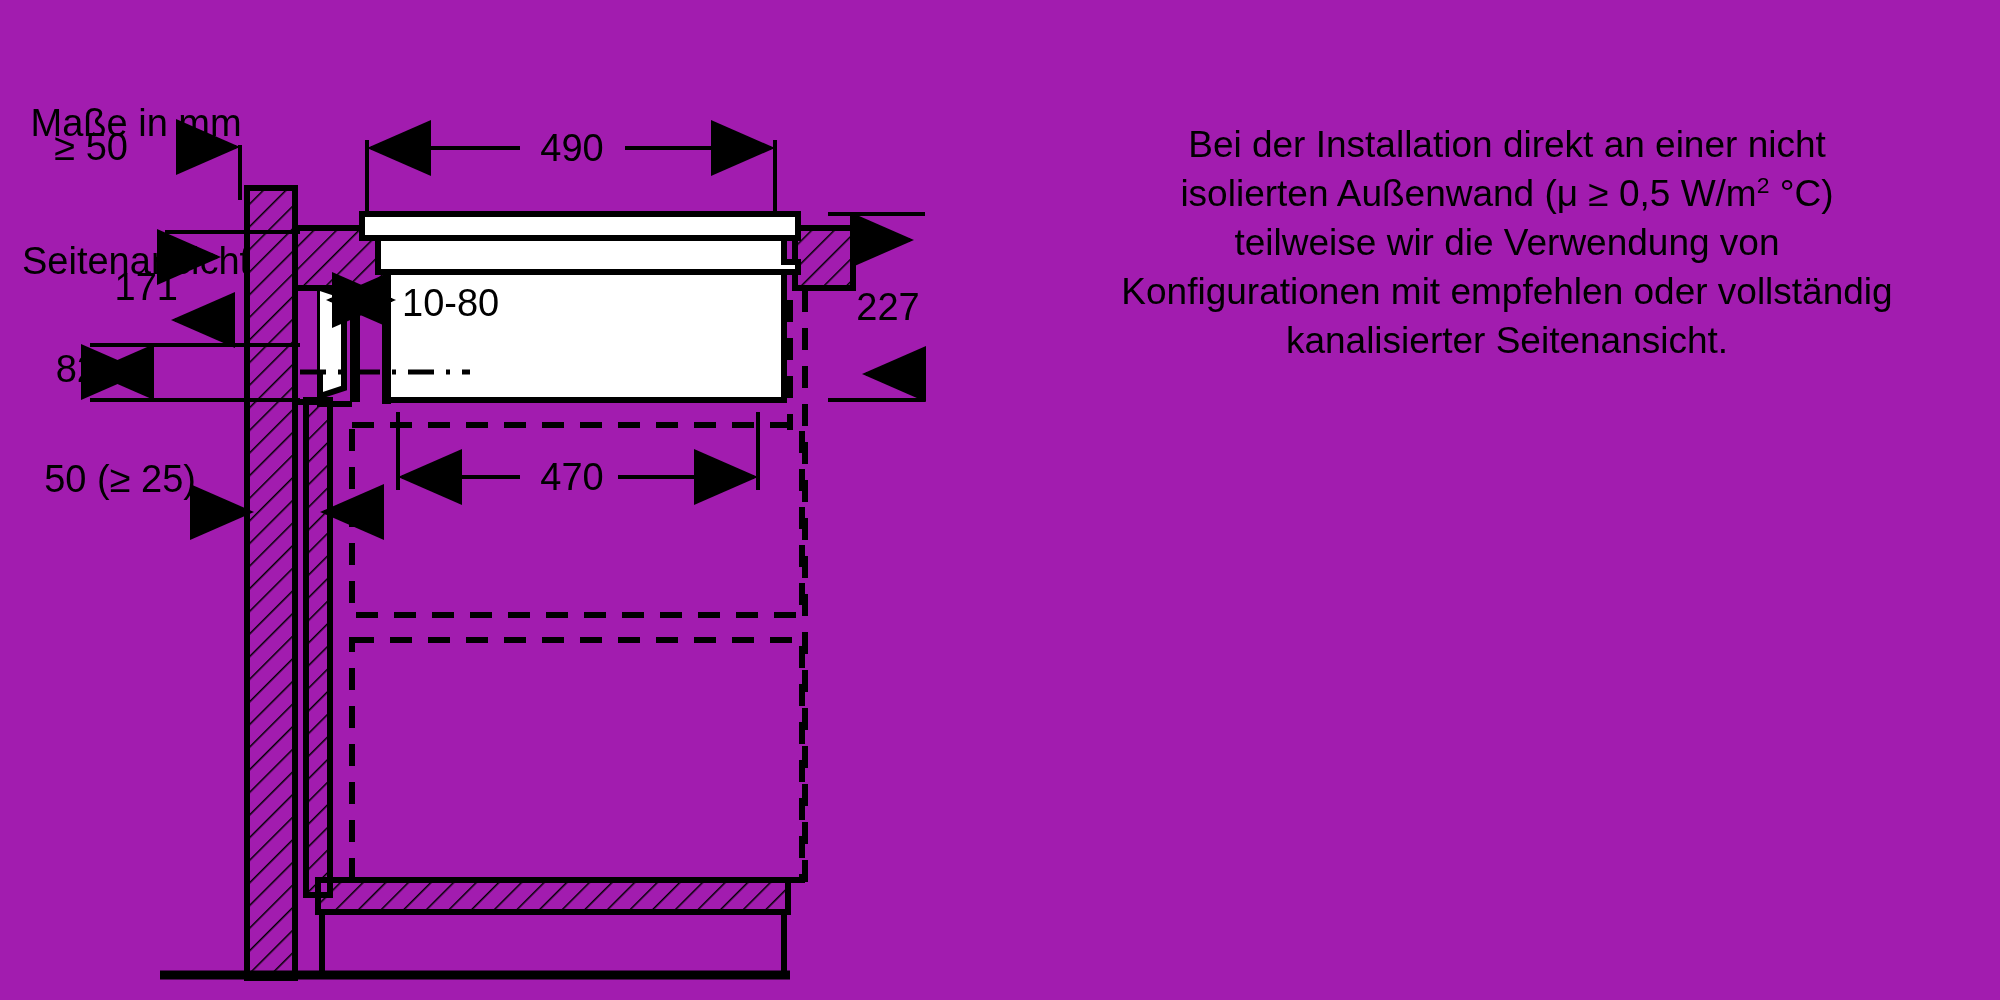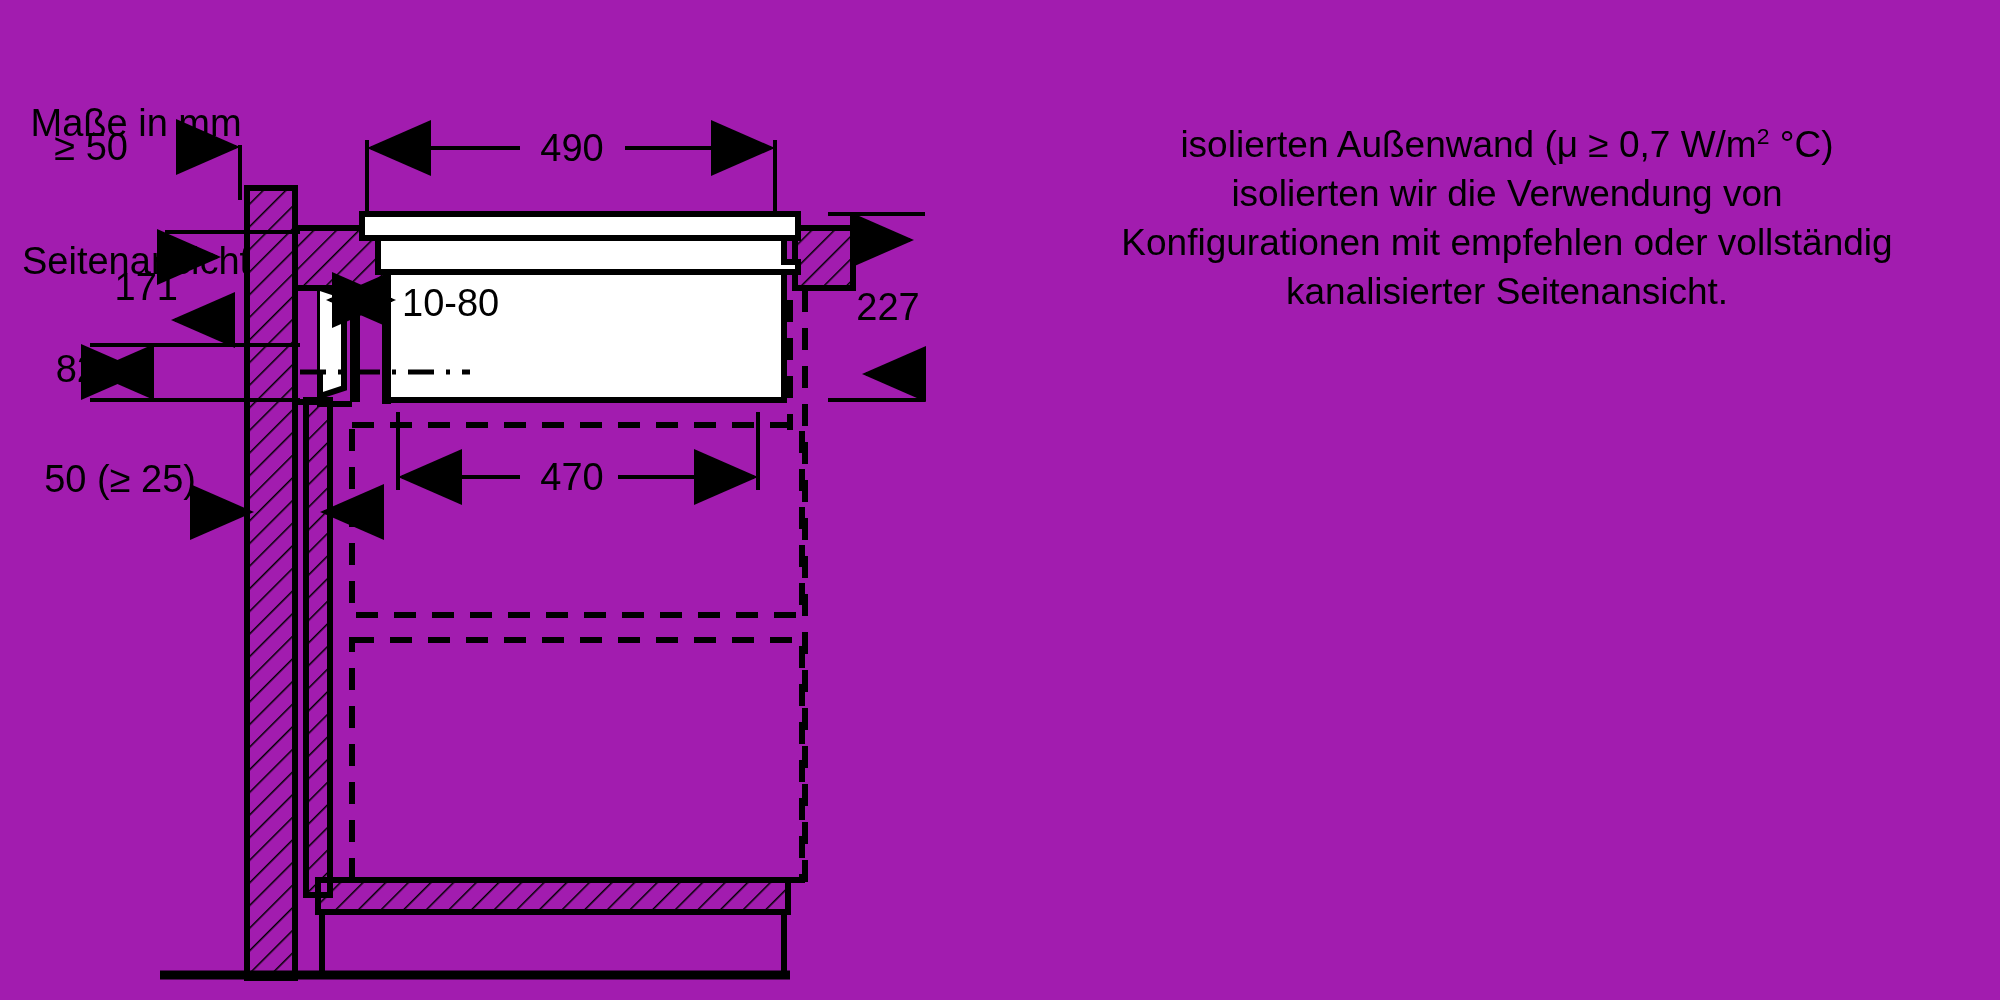--- a/index.html
+++ b/index.html
@@ -164,19 +164,20 @@
     <g>
       <line x1="212" y1="512" x2="250" y2="512" stroke="#000" stroke-width="4" marker-end="url(#arrR)"></line>
       <line x1="360" y1="512" x2="324" y2="512" stroke="#000" stroke-width="4" marker-end="url(#arrR)"></line>
       <text class="dimtxt" x="196" y="492" text-anchor="end">50 (≥ 25)</text>
     </g>
 
   </g>
 </svg>
 
 <div id="paragraph-block">
-  <div class="ln"><span>isolierten Außenwand (μ ≥ 0,7 W/m</span><sup>2</sup><span> °C)</span></div>
-  <div class="ln">isolierten wir die Verwendung von</div>
+  <div class="ln">Bei der Installation direkt an einer nicht</div>
+  <div class="ln"><span>isolierten Außenwand (μ ≥ 0,5 W/m</span><sup>2</sup><span> °C)</span></div>
+  <div class="ln">teilweise wir die Verwendung von</div>
   <div class="ln">Konfigurationen mit empfehlen oder vollständig</div>
   <div class="ln">kanalisierter Seitenansicht.</div>
 </div>
 
 </div>
 
 </body></html>

